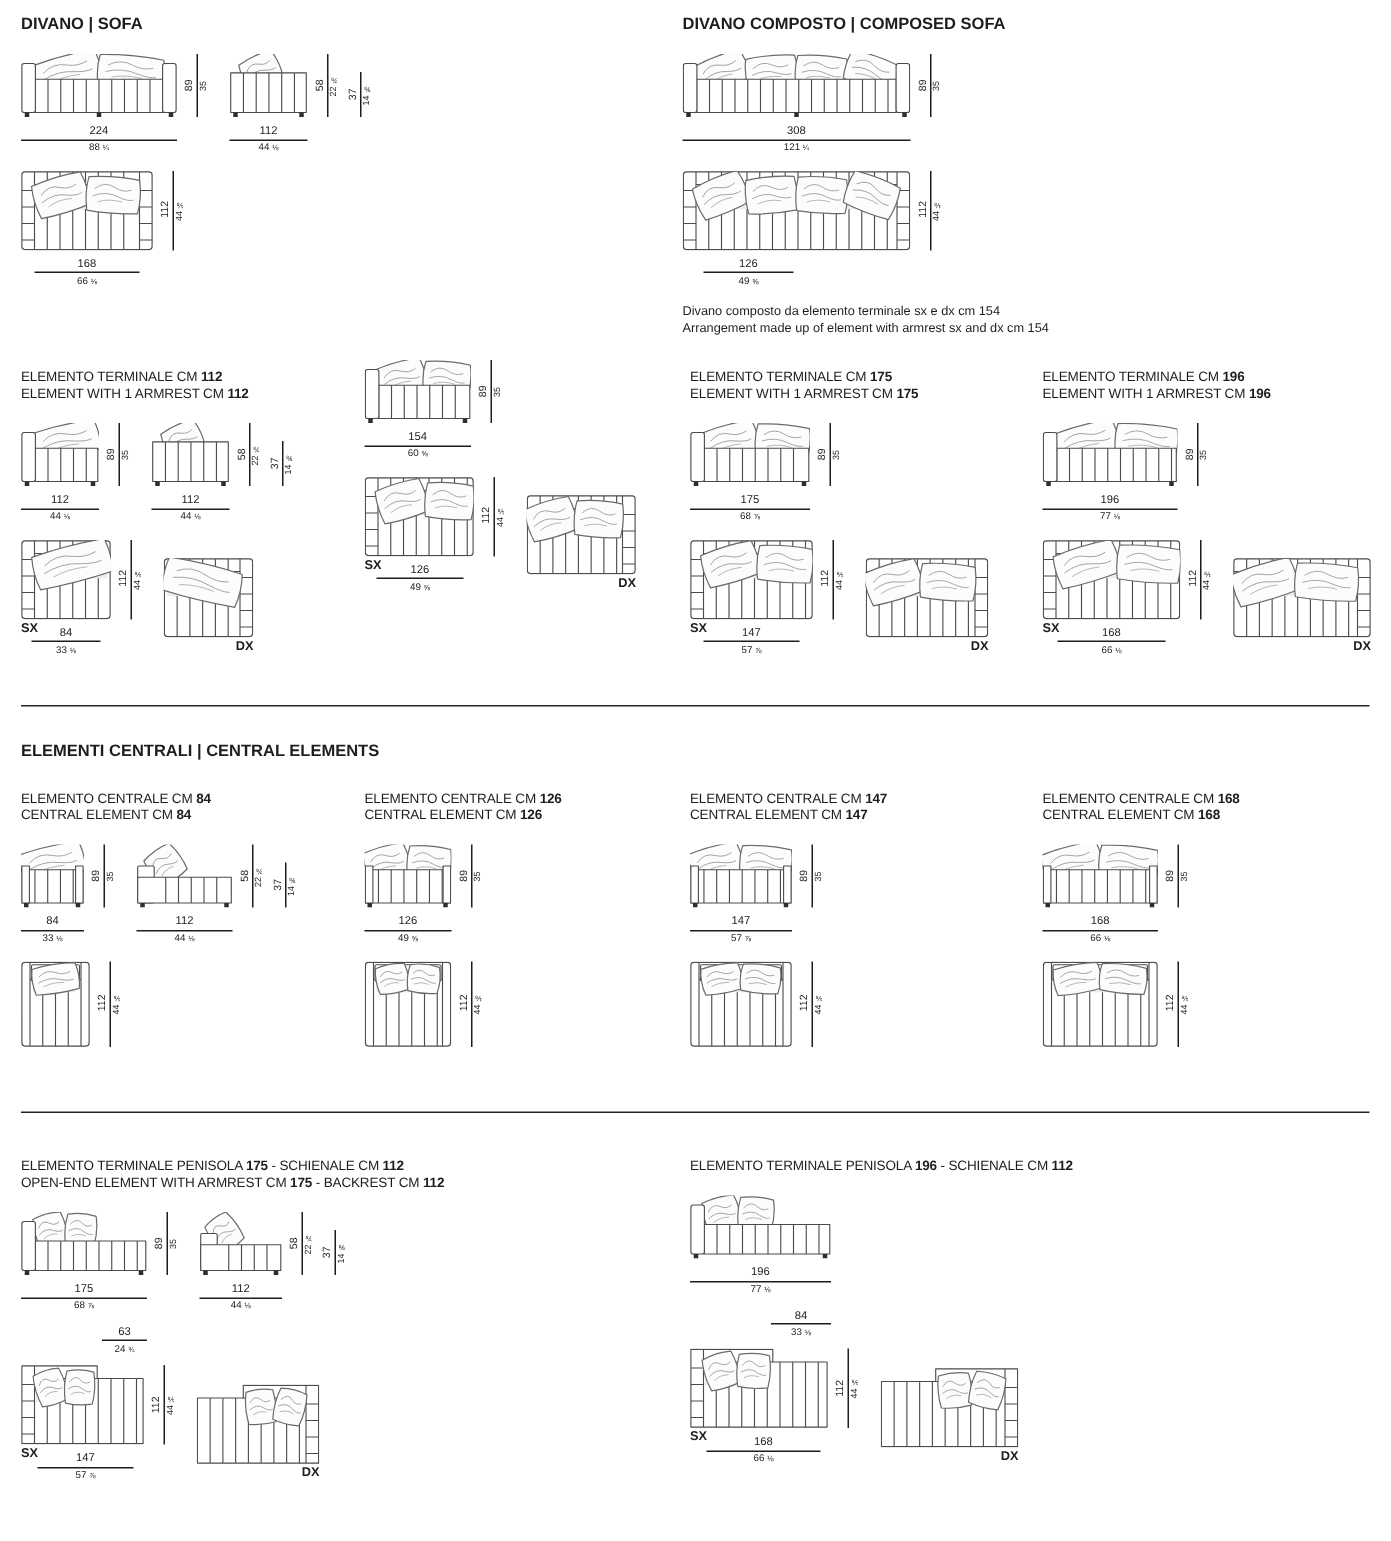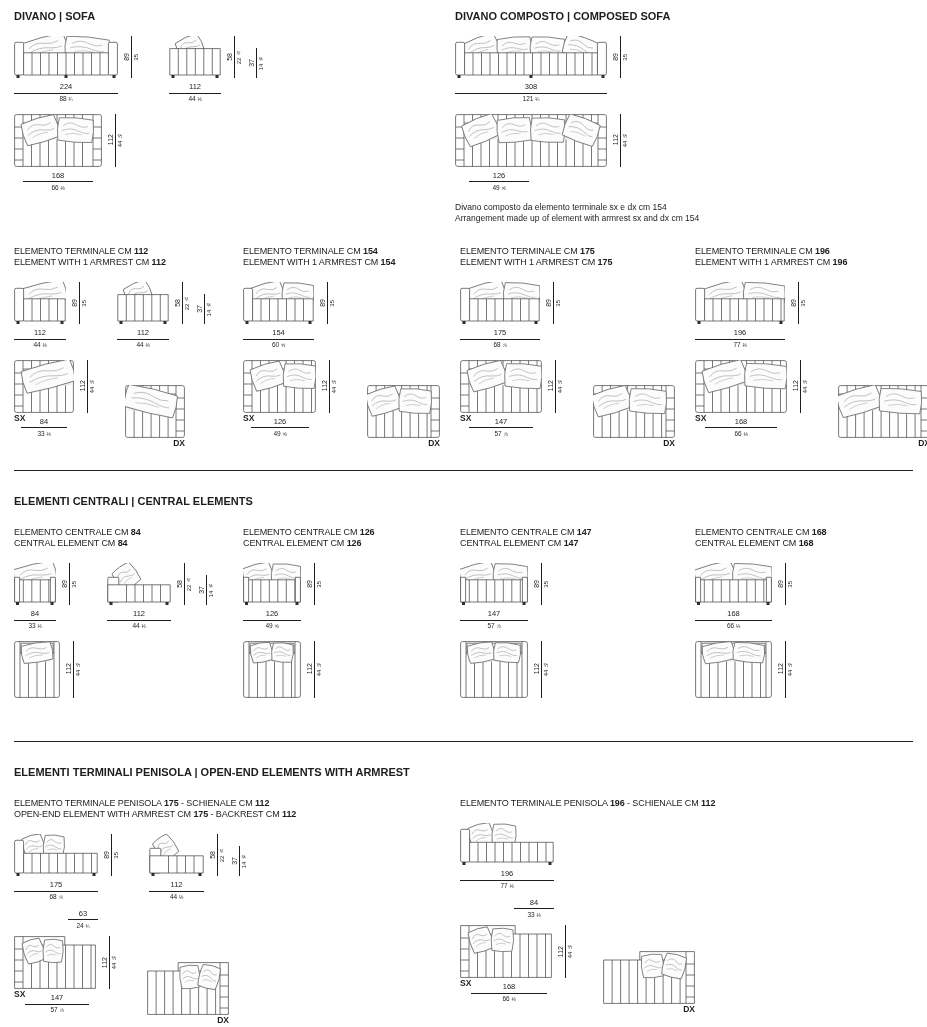--- a/index.html
+++ b/index.html
@@ -9,21 +9,21 @@
 .sec-title{font-size:11px;font-weight:bold;letter-spacing:0;margin:0 0 14px 0}
 .toprow{display:flex;height:230px}
 #sec-divano{width:441px;flex:none}
 #sec-composto{flex:1}
 .g4{display:grid;grid-template-columns:229px 217px 235px 1fr}
 .g2{display:grid;grid-template-columns:446px 1fr}
 #sec-terminali{min-height:218px}
 #sec-centrali{min-height:234px}
 .sub-header{font-size:9px;line-height:11px;margin:6px 0 14px 0;letter-spacing:-0.1px}
 .sub-header b{font-weight:bold}
-.row{display:flex;gap:30px;align-items:flex-end;margin-bottom:10px}
+.row{display:flex;gap:14px;align-items:center;margin-bottom:10px}
 .cell{position:relative}
 .cr{display:flex;align-items:flex-end;gap:5px;position:relative}
 .vdims{display:flex;gap:6px;align-items:flex-end}
 .vdim{display:flex;align-items:center;gap:1px}
 .vd-cm,.vd-in{writing-mode:vertical-rl;transform:rotate(180deg);white-space:nowrap}
 .vd-cm{font-size:7px}
 .vd-in{font-size:6px}
 .vd-line{width:1px;height:100%;background:#1d1d1b;display:block}
 .hdim{display:flex;flex-direction:column;align-items:center;margin-top:5px}
 .hd-cm{font-size:7.5px;line-height:8px;margin-bottom:1.5px}
@@ -493,24 +493,20 @@
                     <path d="M-14.4,5.5 q10.5,-3 23.6,-1.2" fill="none" stroke="#a5a5a5" stroke-width="0.5"></path>
                   </g>
                 </g>
               </svg>
               <span class="corner dx">DX</span>
             </div>
           </div>
         </div>
       </div>
       <div class="col">
-        <div class="sub-header">
-          <div class="shl">ELEMENTO TERMINALE CM <b>154</b></div>
-          <div class="shl">ELEMENT WITH 1 ARMREST CM <b>154</b></div>
-        </div>
         <div class="row">
           <div class="cell">
             <div class="cr">
               <svg width="71" height="42" viewBox="0 0 71 42">
                 <g stroke="#4b4b4b" stroke-width="0.75" fill="none" stroke-linejoin="round">
                   <g transform="translate(24.7,11.8) rotate(-14)">
                     <path d="M-15.1,-9.4 Q0,-11.9 14.6,-9.9 Q17.1,0 15.1,9.9 Q0,11.9 -14.6,10.4 Q-17.1,0 -15.1,-9.4 Z" fill="#fcfcfc" stroke="#6a6a6a" stroke-width="0.8"></path>
                     <path d="M-11.3,-2.7 q5.6,-5.5 12.1,-1.6 q4.8,2.7 9.7,0.5" fill="none" stroke="#999" stroke-width="0.55"></path>
                     <path d="M-12.1,1.6 q8,-3.8 15.3,-0.5 q5.6,2.2 8.8,1.1" fill="none" stroke="#999" stroke-width="0.55"></path>
                     <path d="M-8.8,4.9 q6.4,-2.7 14.5,-1.1" fill="none" stroke="#a5a5a5" stroke-width="0.5"></path>
@@ -1318,21 +1314,20 @@
             </div>
           </div>
         </div>
       </div>
     </div>
 </section>
 
 <hr class="divider">
 
 <section id="sec-penisola">
-  <h2 class="sec-title">ELEMENTI TERMINALI PENISOLA | OPEN-END ELEMENTS WITH ARMREST</h2>
   <div class="cols g2">
       <div class="col">
         <div class="sub-header">
           <div class="shl">ELEMENTO TERMINALE PENISOLA <b>175</b> - SCHIENALE CM <b>112</b></div>
           <div class="shl">OPEN-END ELEMENT WITH ARMREST CM <b>175</b> - BACKREST CM <b>112</b></div>
         </div>
         <div class="row">
           <div class="cell">
             <div class="cr">
               <svg width="84" height="42" viewBox="0 0 84 42">

